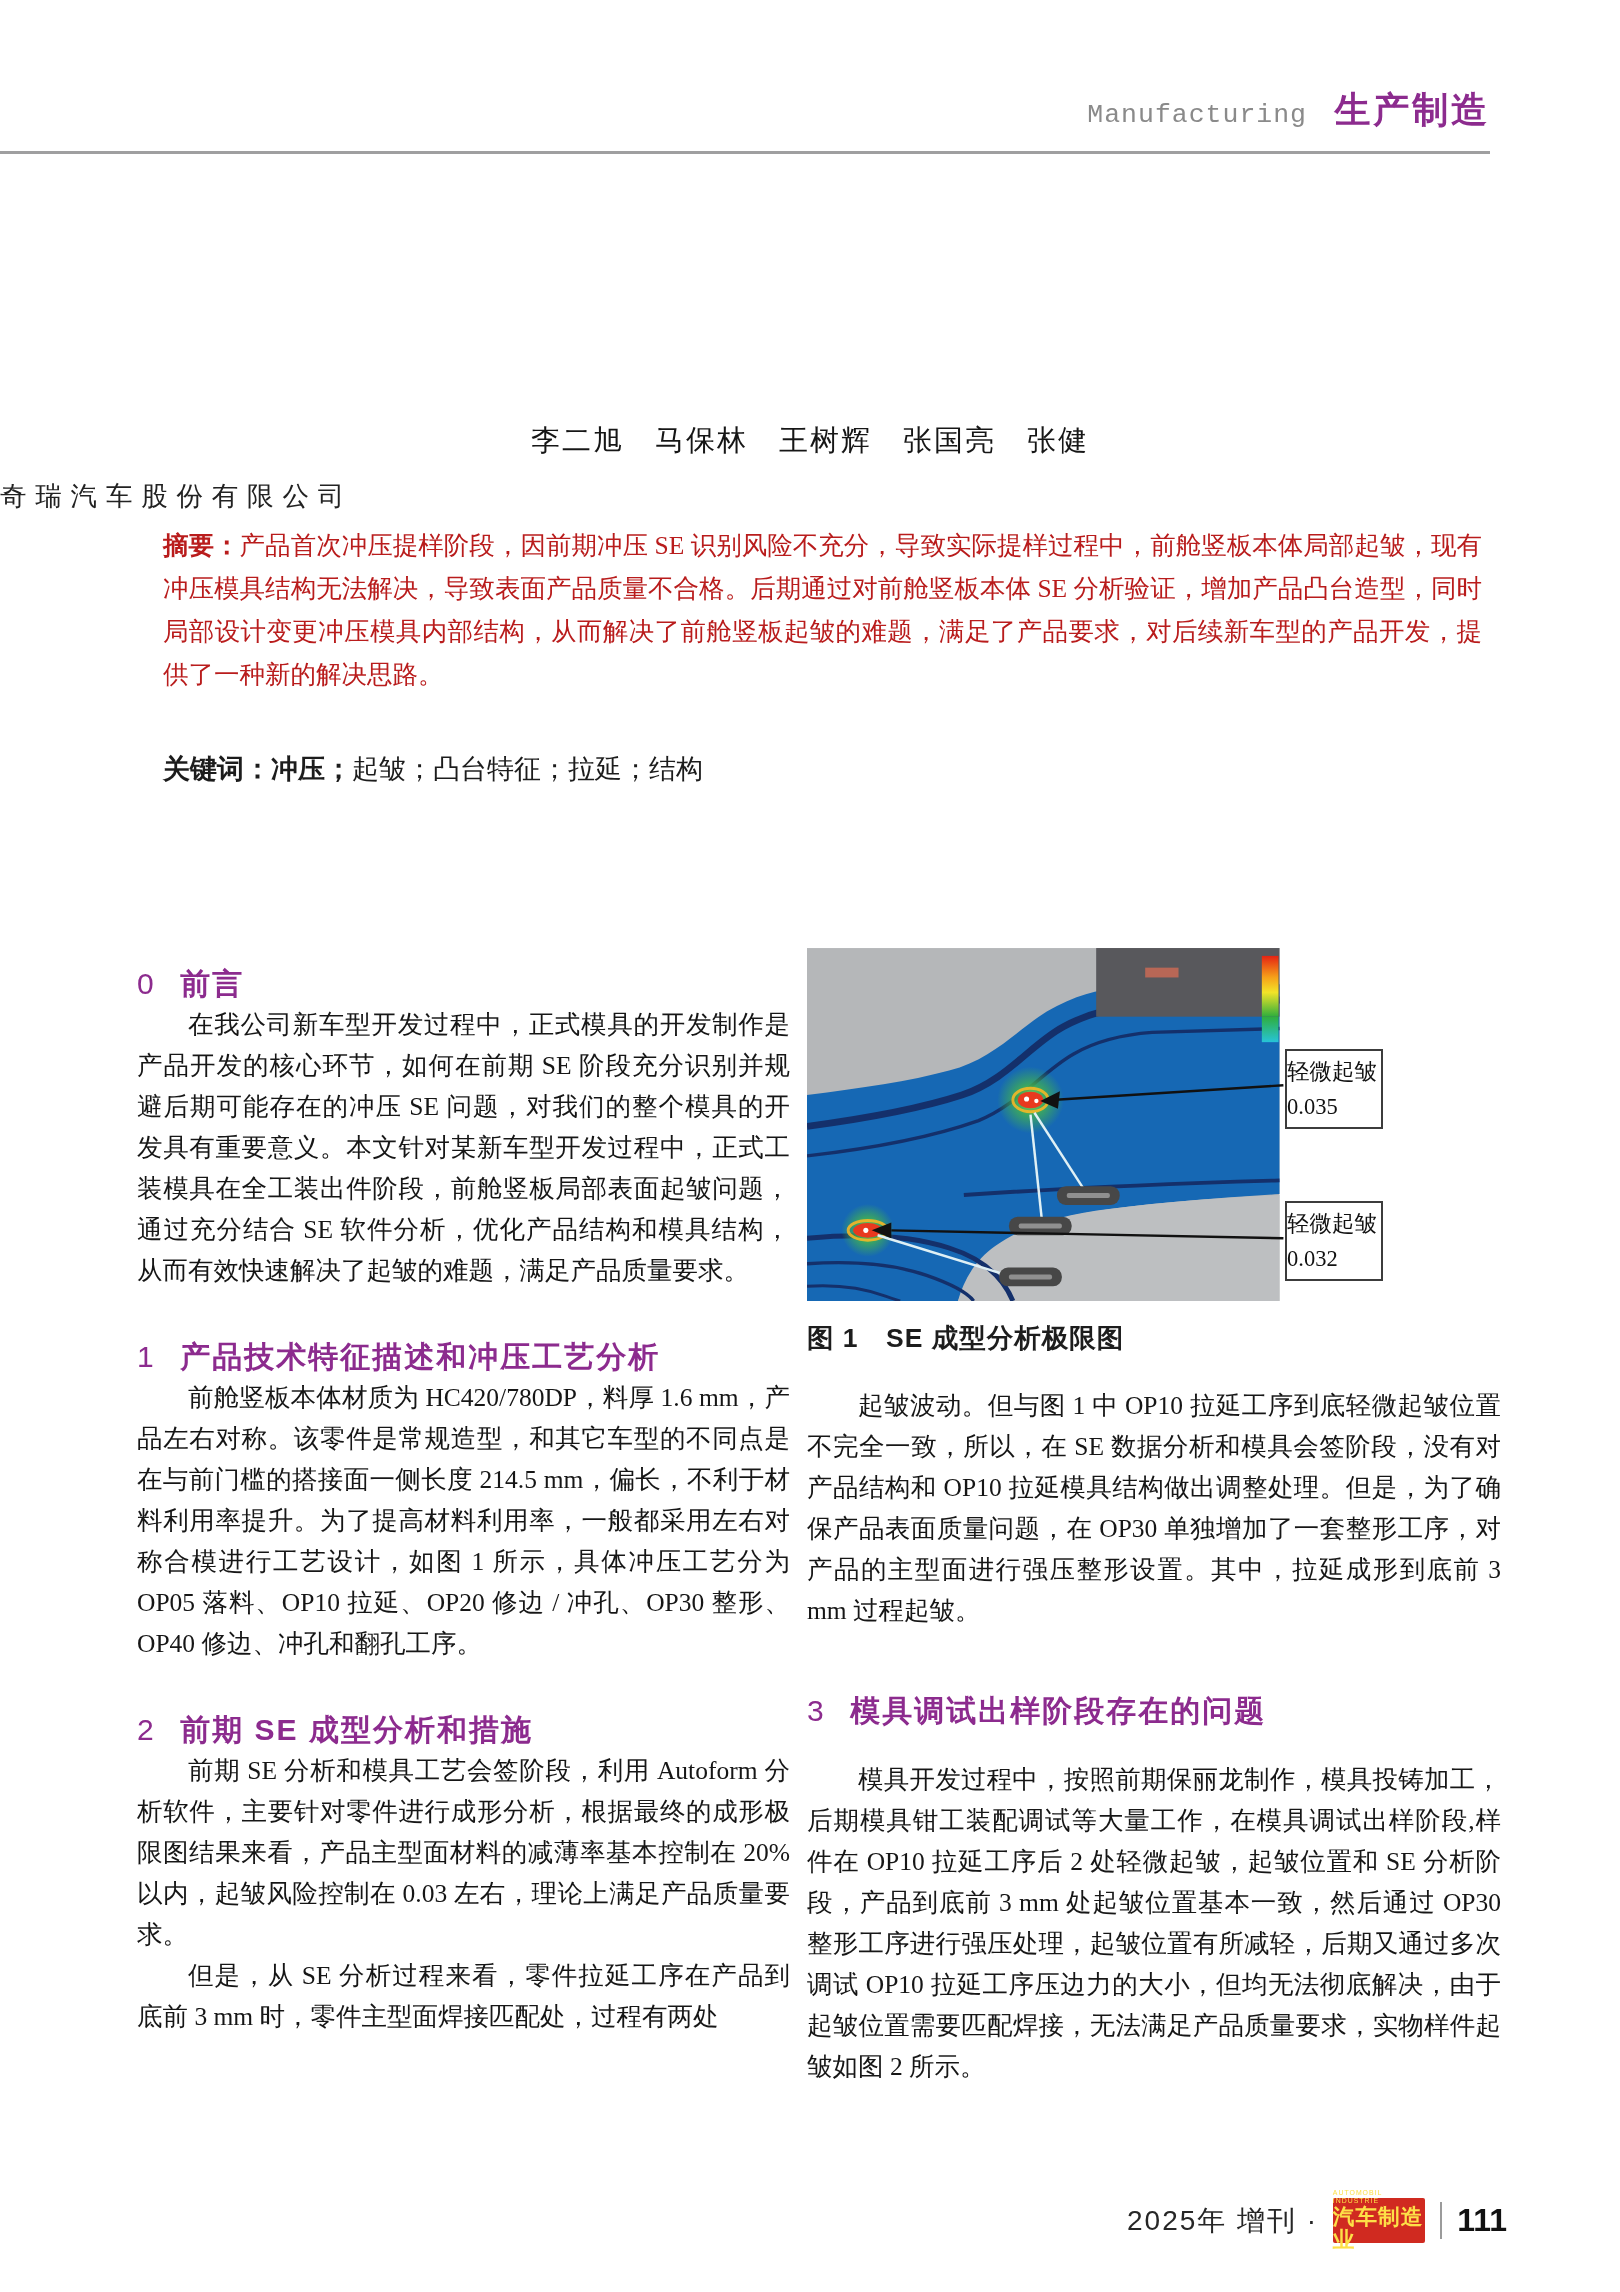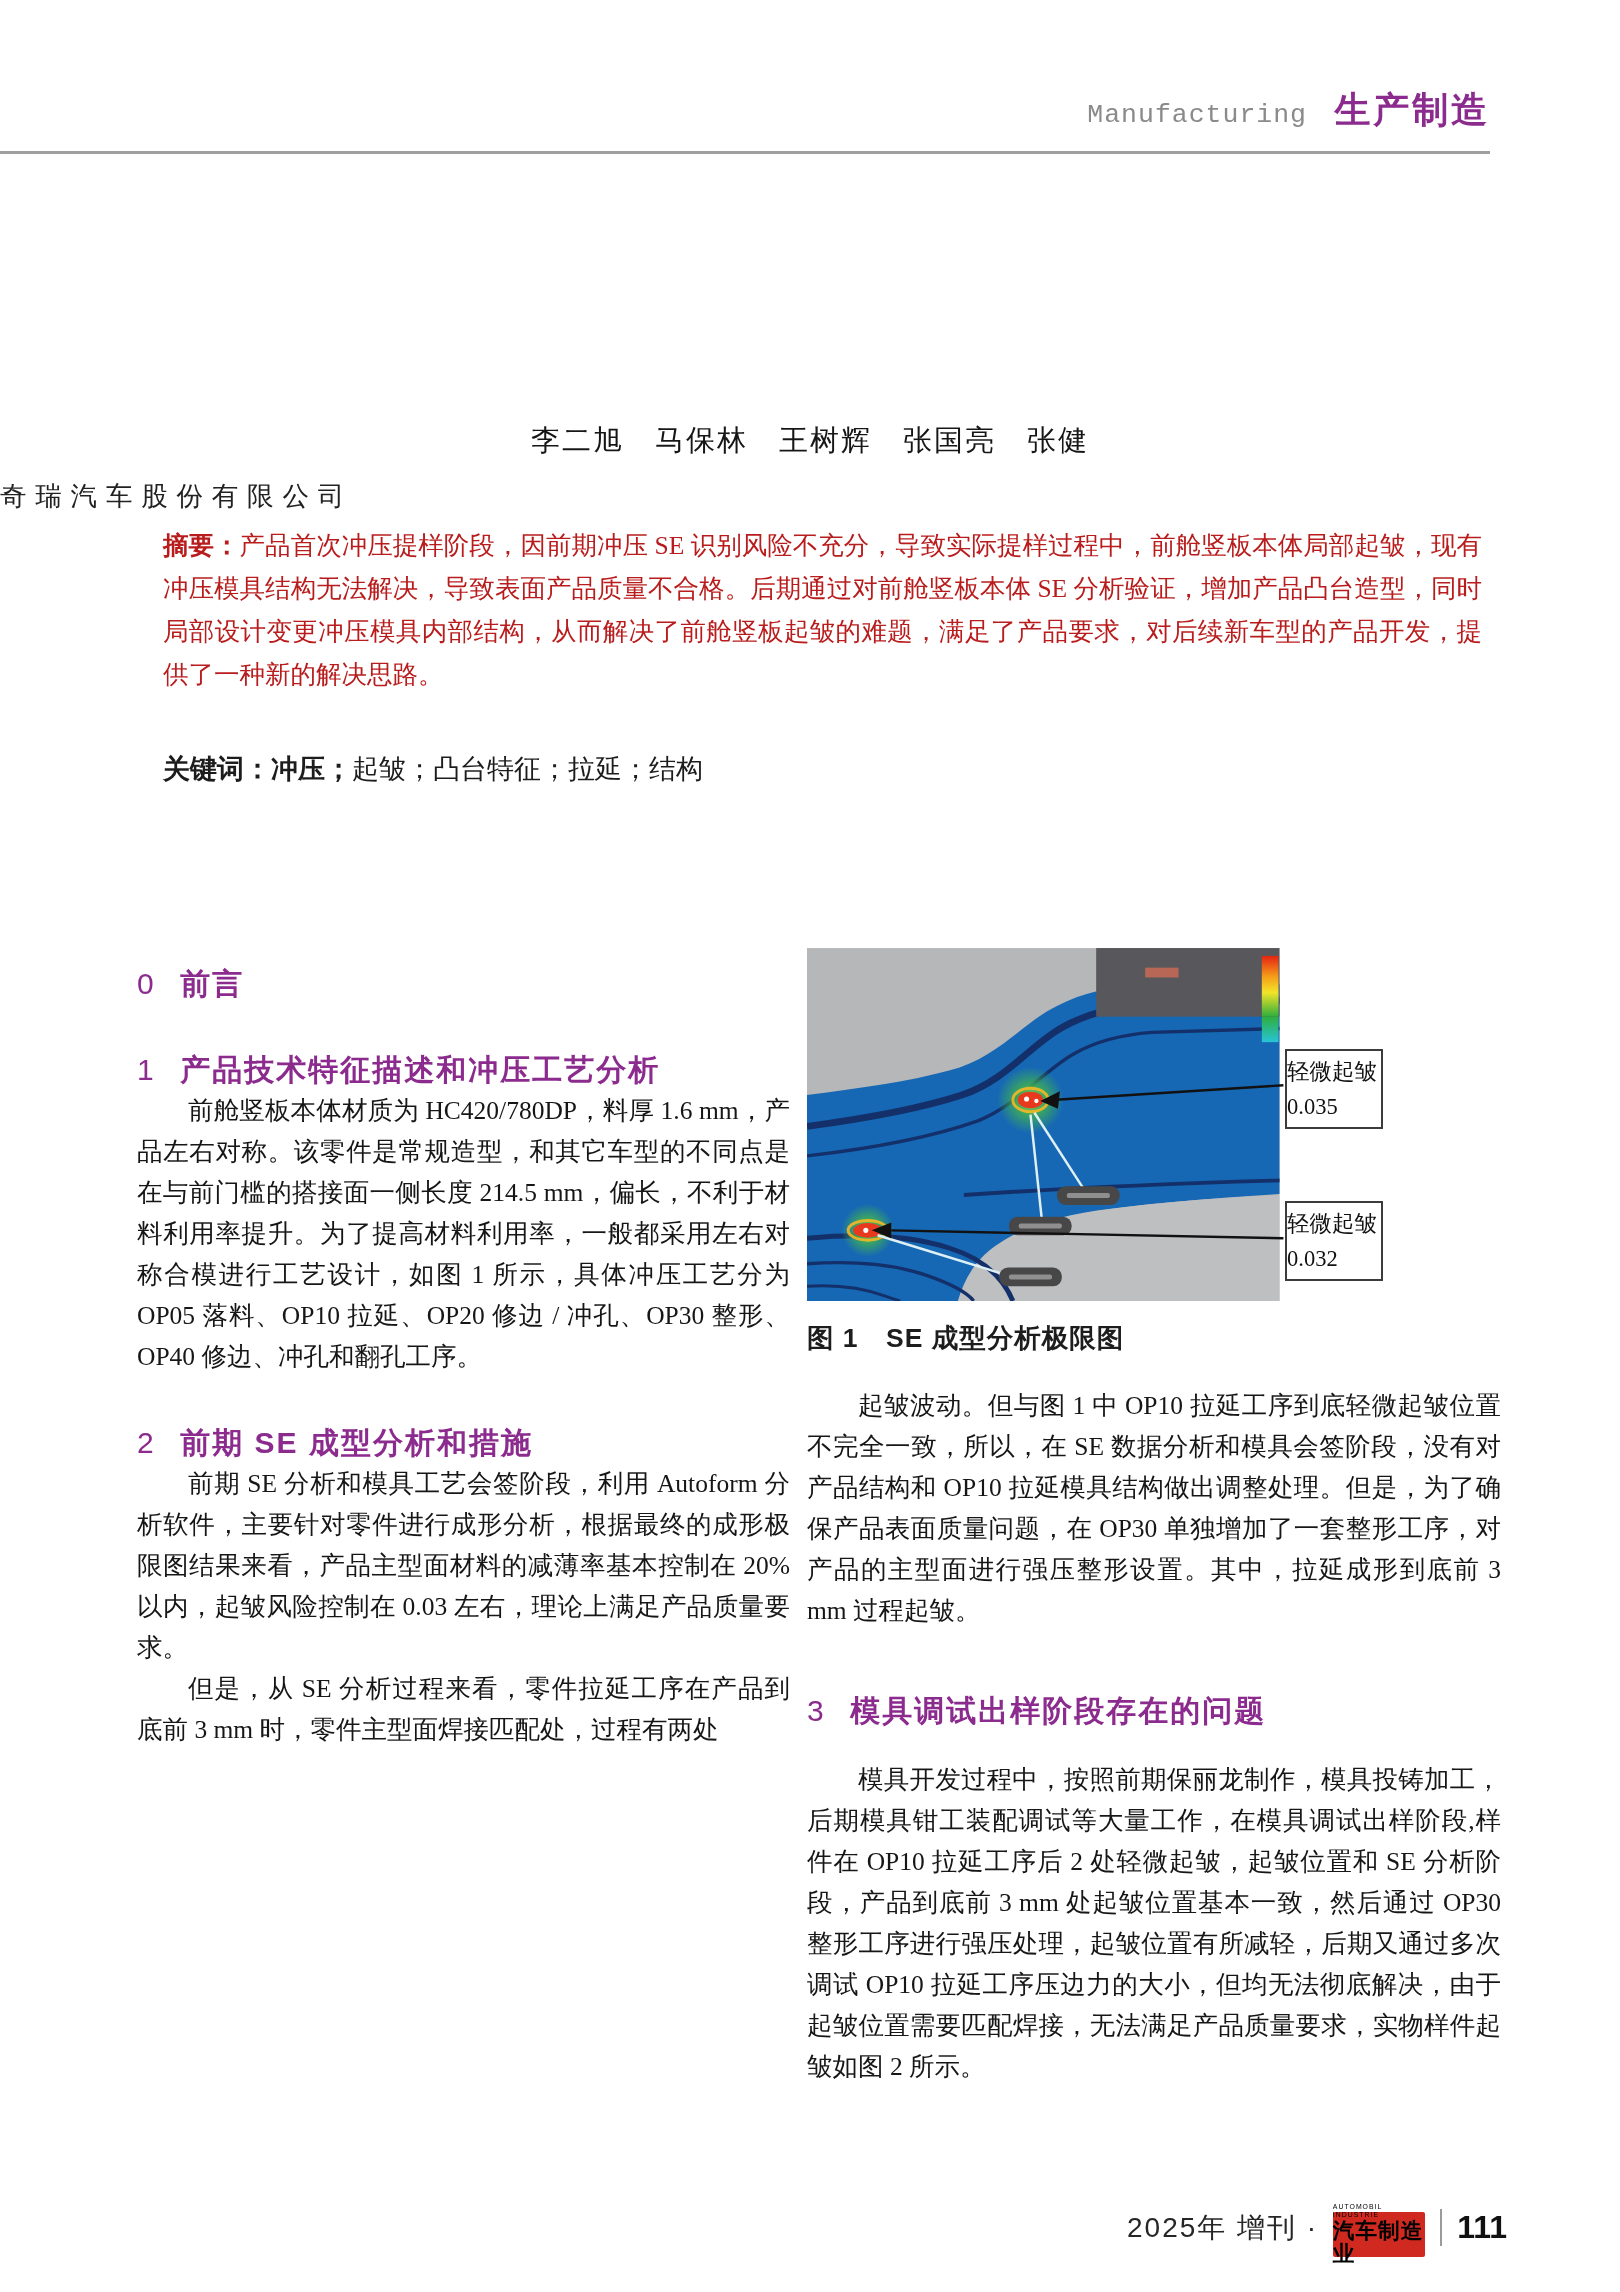--- a/index.html
+++ b/index.html
@@ -65,21 +65,21 @@
   .fig-caption{
     width:490px;margin-top:19.6px;text-align:left;
     font-family:"Liberation Sans","DejaVu Sans",sans-serif;
     font-size:26.5px;font-weight:700;color:#1d1d1d;letter-spacing:1px;
   }
   
   .footer{position:absolute;top:2198px;left:1127px;display:flex;align-items:center;gap:14.7px;}
   .footer .issue{font-family:"Liberation Sans","DejaVu Sans",sans-serif;font-size:28px;font-weight:500;color:#262626;letter-spacing:2px;}
   .logo{
     width:92px;height:45px;background:#d02a20;border-radius:2px;
-    display:flex;flex-direction:column;align-items:center;justify-content:center;color:#000000;margin-top:14px;
+    display:flex;flex-direction:column;align-items:center;justify-content:center;color:#fde047;
   }
   .logo .sub{font-family:"Liberation Sans","DejaVu Sans",sans-serif;font-size:6.9px;letter-spacing:1px;line-height:7.8px;}
   .logo .main{font-family:"Liberation Sans","DejaVu Sans",sans-serif;font-size:21.6px;font-weight:700;line-height:23.5px;letter-spacing:1px;}
   .footer .bar{width:2.9px;height:37px;background:#9b9b9b;}
   .footer .pageno{font-family:"Liberation Sans","DejaVu Sans",sans-serif;font-size:32px;font-weight:700;color:#111;}
 </style>
 </head>
 <body>
 
 <div class="page">
@@ -96,20 +96,21 @@
   <div class="abstract"><span class="lbl">摘要：</span><span>产品首次冲压提样阶段，因前期冲压 SE 识别风险不充分，导致实际提样过程中，前舱竖板本体局部起皱，现有冲压模具结构无法解决，导致表面产品质量不合格。后期通过对前舱竖板本体 SE 分析验证，增加产品凸台造型，同时局部设计变更冲压模具内部结构，从而解决了前舱竖板起皱的难题，满足了产品要求，对后续新车型的产品开发，提供了一种新的解决思路。</span></div>
 
   <div class="keywords"><span class="lbl">关键词：</span><span class="kwb">冲压；</span><span>起皱；凸台特征；拉延；结构</span></div>
 
   <div class="col col-left">
 
     <h2 class="sec-h" id="h0">
       <span class="num">0</span>
       <span class="t">前言</span>
     </h2>
+    <p class="body mt-p">在我公司新车型开发过程中，正式模具的开发制作是产品开发的核心环节，如何在前期 SE 阶段充分识别并规避后期可能存在的冲压 SE 问题，对我们的整个模具的开发具有重要意义。本文针对某新车型开发过程中，正式工装模具在全工装出件阶段，前舱竖板局部表面起皱问题，通过充分结合 SE 软件分析，优化产品结构和模具结构，从而有效快速解决了起皱的难题，满足产品质量要求。</p>
 
     <h2 class="sec-h mt-h">
       <span class="num">1</span>
       <span class="t">产品技术特征描述和冲压工艺分析</span>
     </h2>
     <p class="body mt-p">前舱竖板本体材质为 HC420/780DP，料厚 1.6 mm，产品左右对称。该零件是常规造型，和其它车型的不同点是在与前门槛的搭接面一侧长度 214.5 mm，偏长，不利于材料利用率提升。为了提高材料利用率，一般都采用左右对称合模进行工艺设计，如图 1 所示，具体冲压工艺分为 OP05 落料、OP10 拉延、OP20 修边 / 冲孔、OP30 整形、OP40 修边、冲孔和翻孔工序。</p>
 
     <h2 class="sec-h mt-h">
       <span class="num">2</span>
       <span class="t">前期 SE 成型分析和措施</span>

